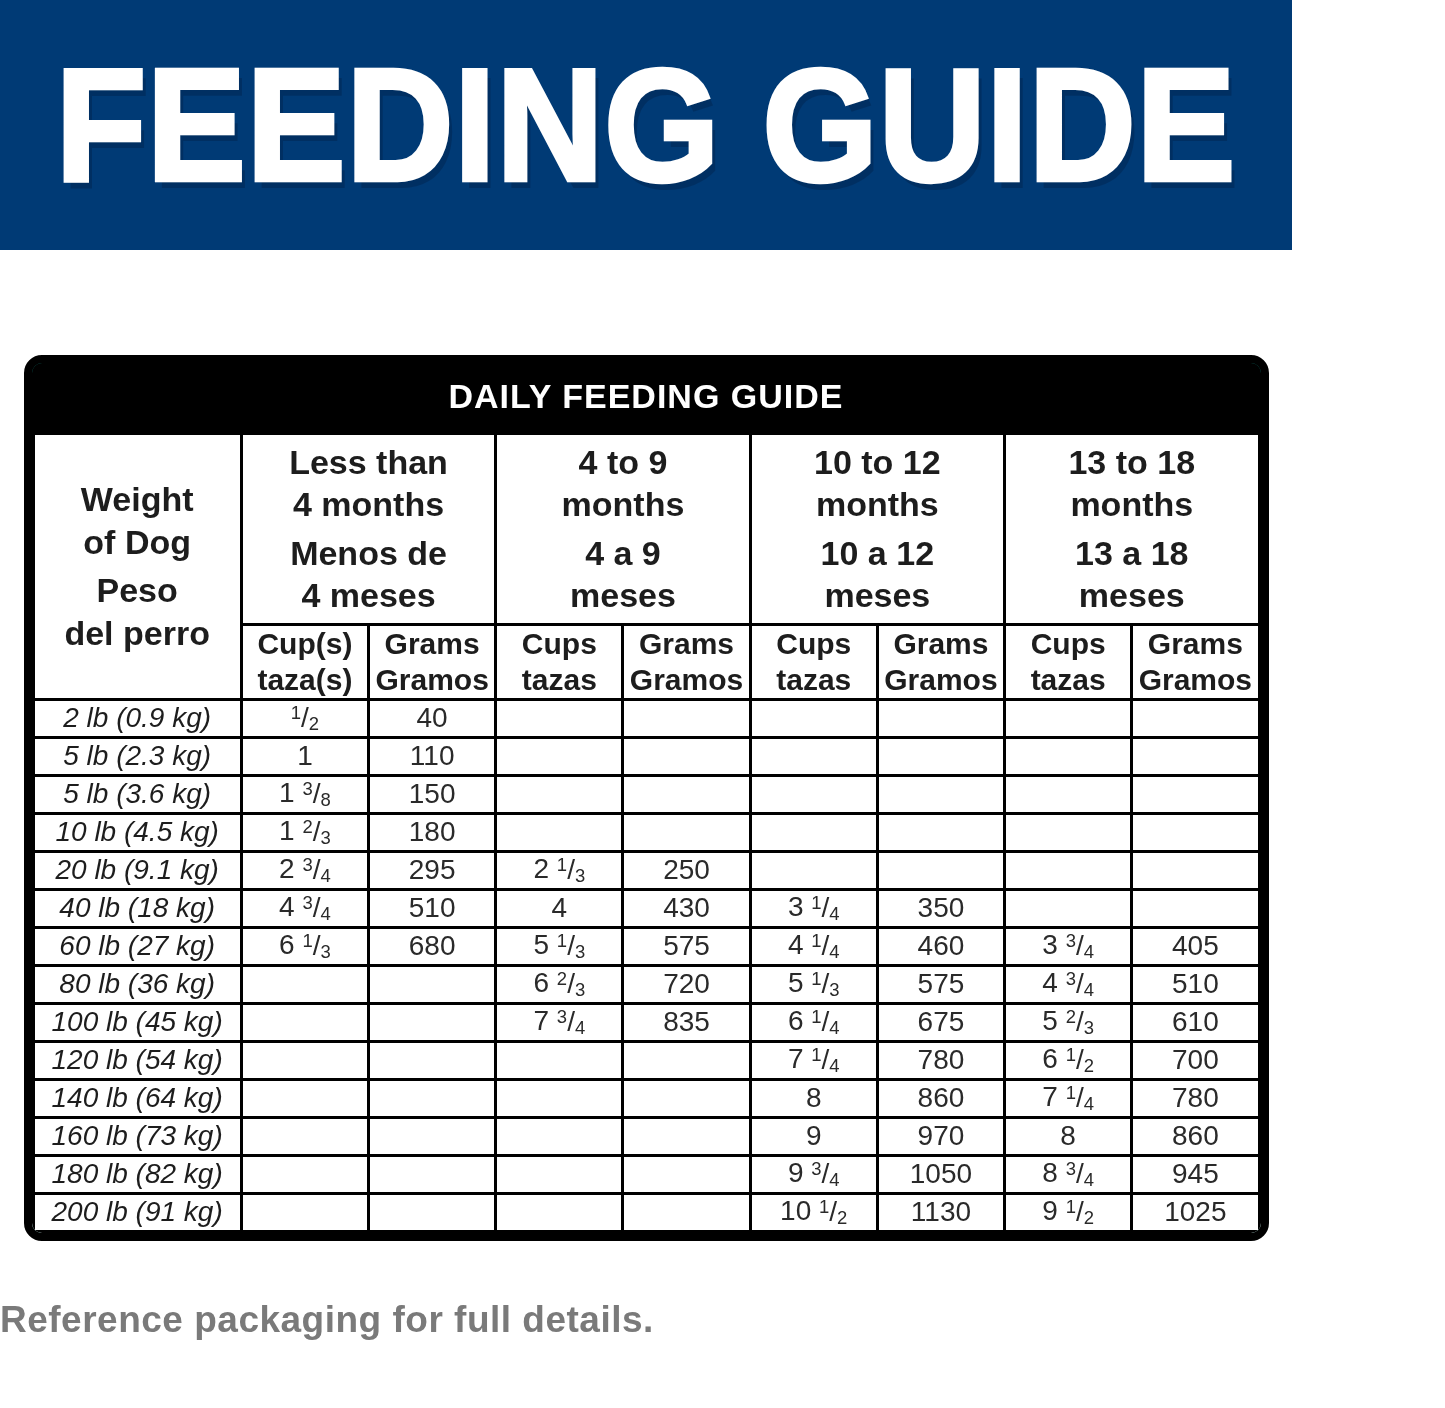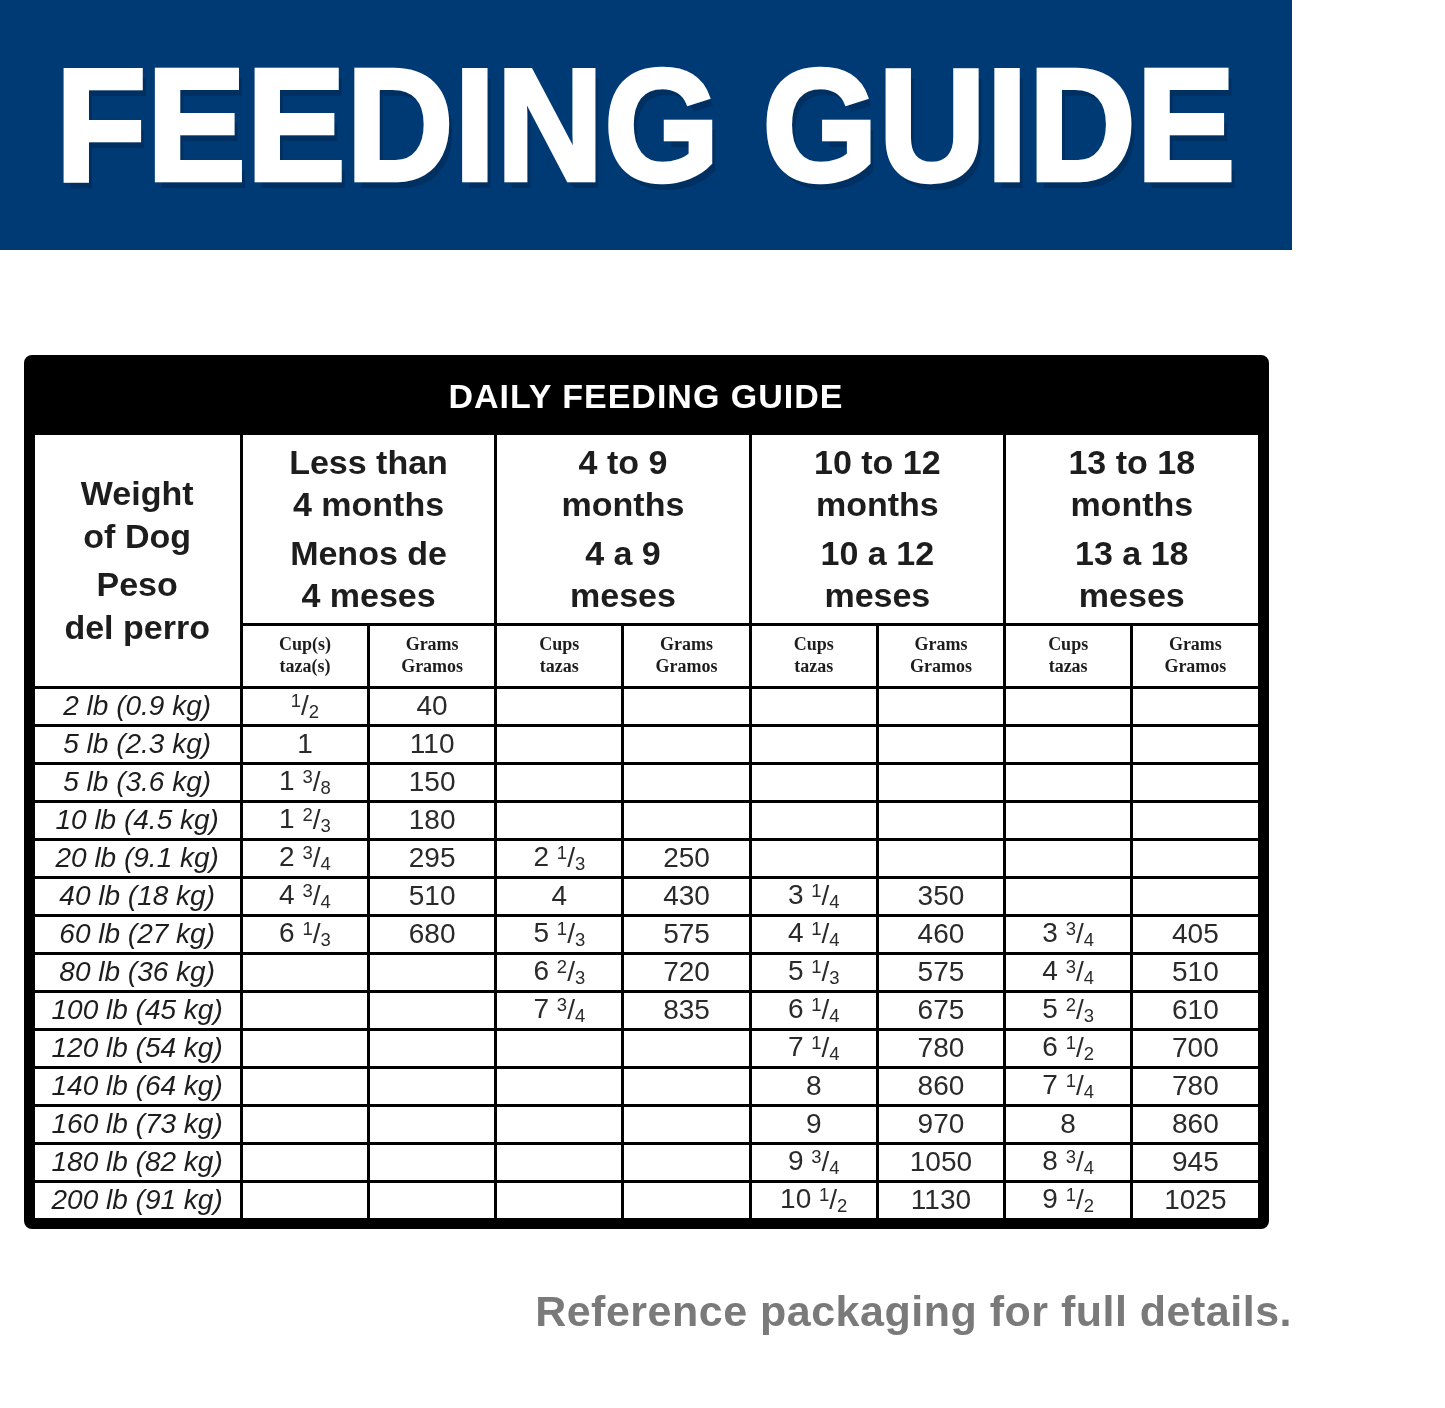--- a/index.html
+++ b/index.html
@@ -25,21 +25,21 @@
     transform:scaleY(1.08);
     -webkit-text-stroke:4px #ffffff;
     text-shadow:5px 7px 0 rgba(0,20,50,0.28);
     white-space:nowrap;
   }
   
   .card{
     width:1229px;
     margin:105px auto 16px auto;
     border:8px solid #000000;
-    border-radius:8px;
+    border-radius:18px;
     overflow:hidden;
     background:#0f766e;
   }
   .card-header{
     background:#000000;
     color:#ffffff;
     text-align:center;
     padding:12px 0 14px 0;
   }
   .card-header .t{
@@ -60,31 +60,31 @@
     border:3px solid #000000;
     text-align:center;
     vertical-align:middle;
     padding:0;
     color:#1d1d1d;
   }
   tr.r-groups th{height:168px;font-size:34px;font-weight:bold;line-height:1.25;}
   tr.r-groups th .blk{margin:6px 0;}
   th.weight-h{font-size:28px;font-weight:bold;line-height:1.3;}
   th.weight-h .blk{margin:8px 0;}
-  tr.r-subs th{height:60px;font-size:18px;font-weight:bold;line-height:1.2;font-family:Liberation Serif, serif;}
+  tr.r-subs th{height:60px;font-size:30px;font-weight:bold;line-height:1.2;}
   tbody tr{height:38px;}
   tbody th{font-size:28px;font-weight:normal;font-style:italic;}
   tbody td{font-size:28px;font-weight:normal;color:#2a2a2a;}
   tbody .fr sup{font-size:66%;vertical-align:0.45em;}
   tbody .fr sub{font-size:66%;vertical-align:-0.18em;}
   
   .footnote{
     margin-top:58px;
-    text-align:right;
-    font-size:43px;
+    text-align:left;
+    font-size:37px;
     font-weight:bold;
     color:#7a7a7a;
     letter-spacing:0.5px;
   }
 </style>
 </head>
 <body>
 
 <div class="page">
 

